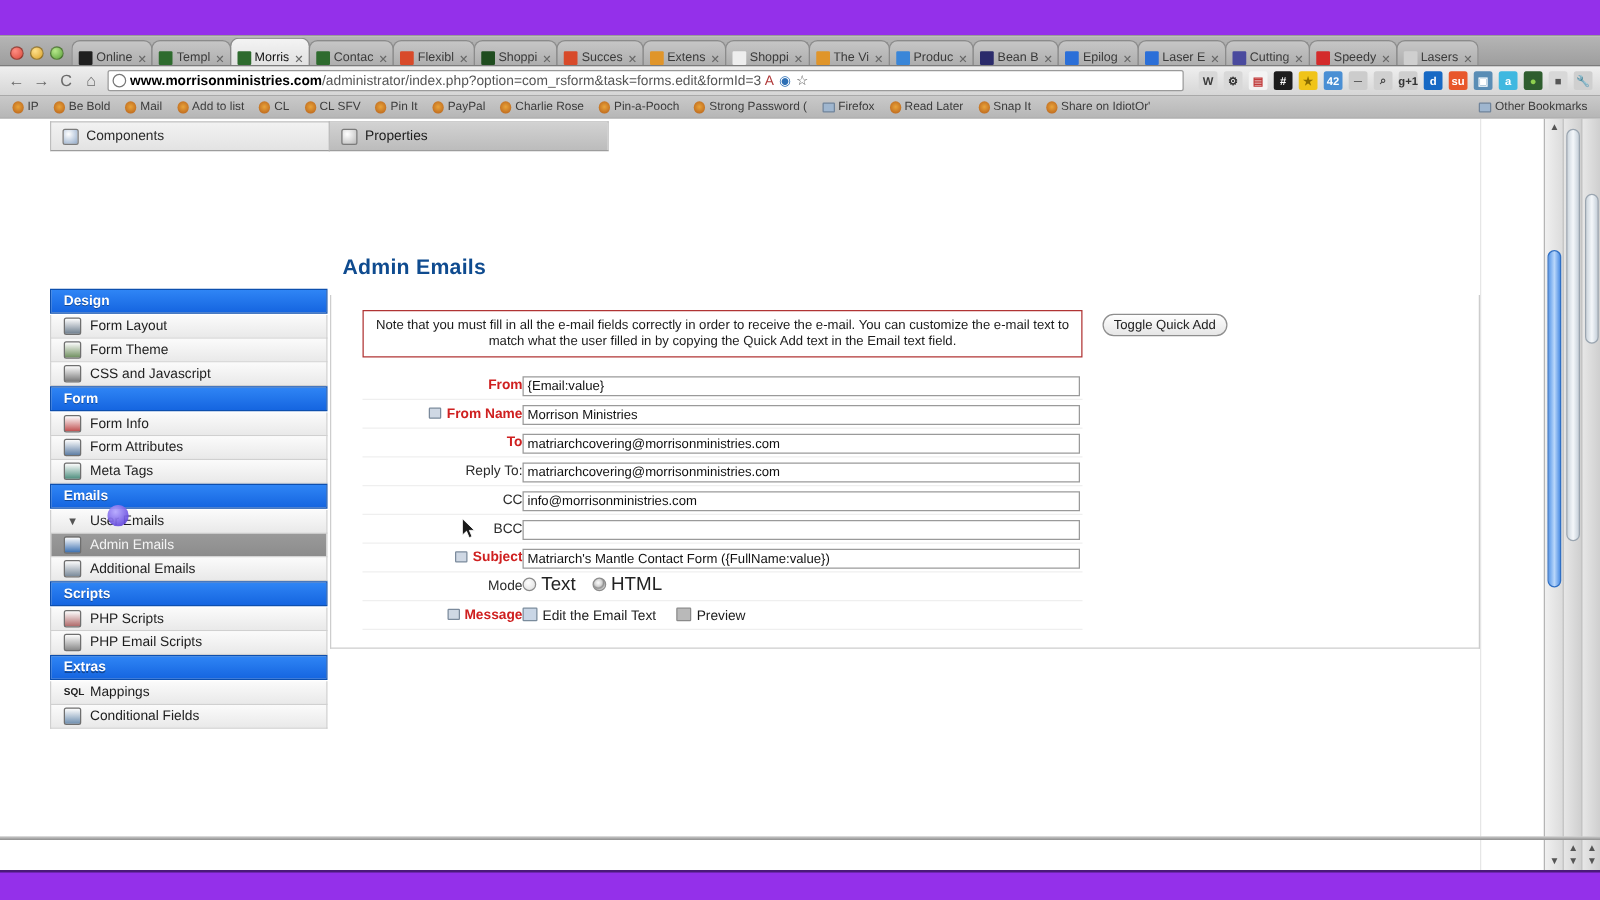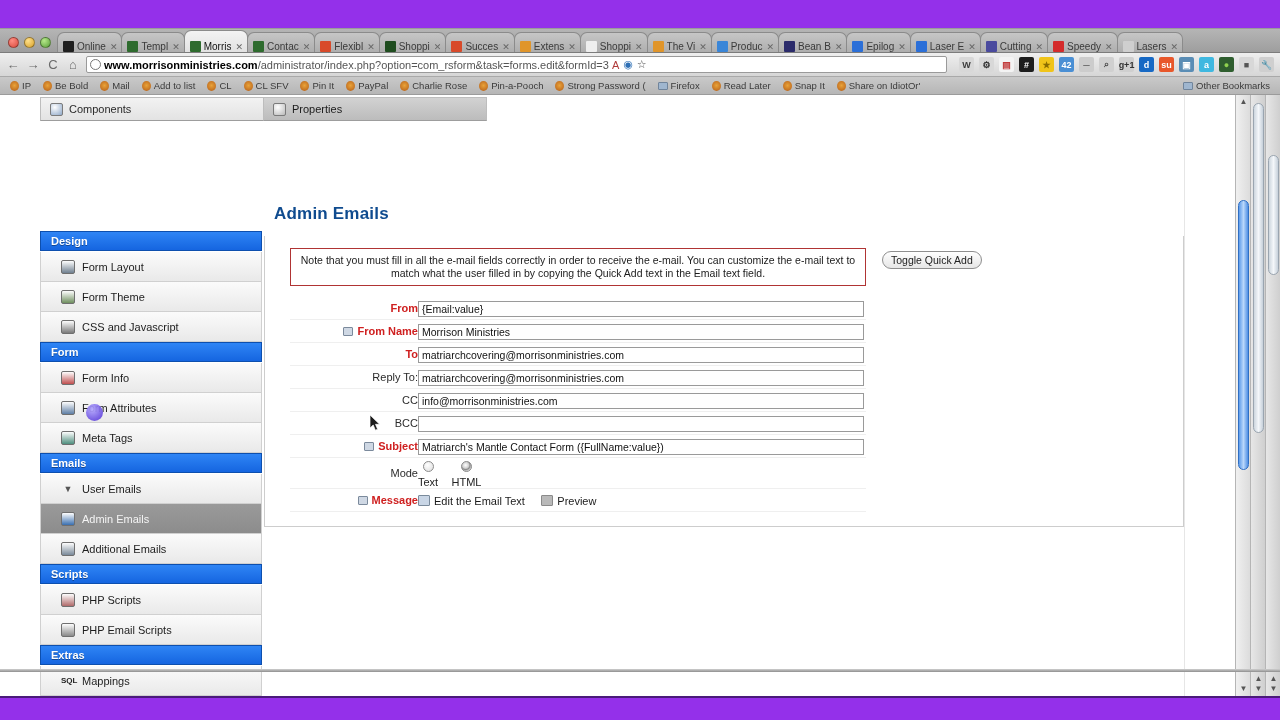--- a/index.html
+++ b/index.html
@@ -117,22 +117,22 @@
 
   .sidebar { position:absolute; left:0; top:0; width:222px; }
   .grp {
     height:20px; background:linear-gradient(#2f85f5,#1565e0);
     color:#fff; font-size:11px; font-weight:bold;
     display:flex; align-items:center; padding-left:10px;
     border:1px solid #0d4fae; margin-bottom:1px;
     text-shadow:0 1px 0 rgba(0,0,0,.35);
   }
   .sitem {
-    height:30px; display:flex; align-items:center; gap:7px;
-    padding-left:20px; font-size:11px; color:#1d1d1d;
+    height:19px; display:flex; align-items:center; gap:7px;
+    padding-left:10px; font-size:11px; color:#1d1d1d;
     background:linear-gradient(#fbfbfb,#e9e9e9);
     border:1px solid #d0d0d0; border-top:none;
   }
   .sitem.active { background:linear-gradient(#9a9a9a,#8c8c8c); color:#f4f4f4; }
   .sico { width:14px; height:14px; flex:0 0 14px; display:inline-block; border-radius:2px;}
 
   .content { position:absolute; left:224px; top:-33px; right:96px; }
   .ctitle {
     font-size:17px; font-weight:bold; color:#0f4b8f; letter-spacing:.2px;
     padding:6px 0 12px 10px;
@@ -161,21 +161,21 @@
     display:inline-block; width:10px; height:9px; margin-right:4px;
     background:#cfd8e4; border:1px solid #7b8a9c; border-radius:1px;
     vertical-align:middle;
   }
   td.fld { padding-right:0; }
   td.fld input[type=text] {
     width:446px; height:16px; font-size:10.5px; padding:0 3px;
     border:1px solid #9a9a9a; background:#fff; color:#111;
     font-family:"Liberation Sans", sans-serif;
   }
-  .radio { display:inline-flex; align-items:center; gap:4px; font-size:11px; color:#222;flex-direction:column;}
+  .radio { display:inline-flex; align-items:center; gap:4px; font-size:15px; color:#222;}
   .rb { width:11px; height:11px; border-radius:50%; border:1px solid #8c8c8c;
         background:radial-gradient(circle at 40% 35%,#fff,#dcdcdc); display:inline-block;}
   .rb.on { background:radial-gradient(circle at 40% 35%,#fff 0%,#cfcfcf 40%,#8a8a8a 55%,#dadada 75%); }
   .link { font-size:11px; color:#1b1b1b; }
   .mico { display:inline-block; width:12px; height:11px; vertical-align:-1px; margin-right:4px;}
 
   
   .cursor { position:absolute; width:11px; height:16px; pointer-events:none; }
   .clickdot {
     position:absolute; width:17px; height:17px; border-radius:50%;

